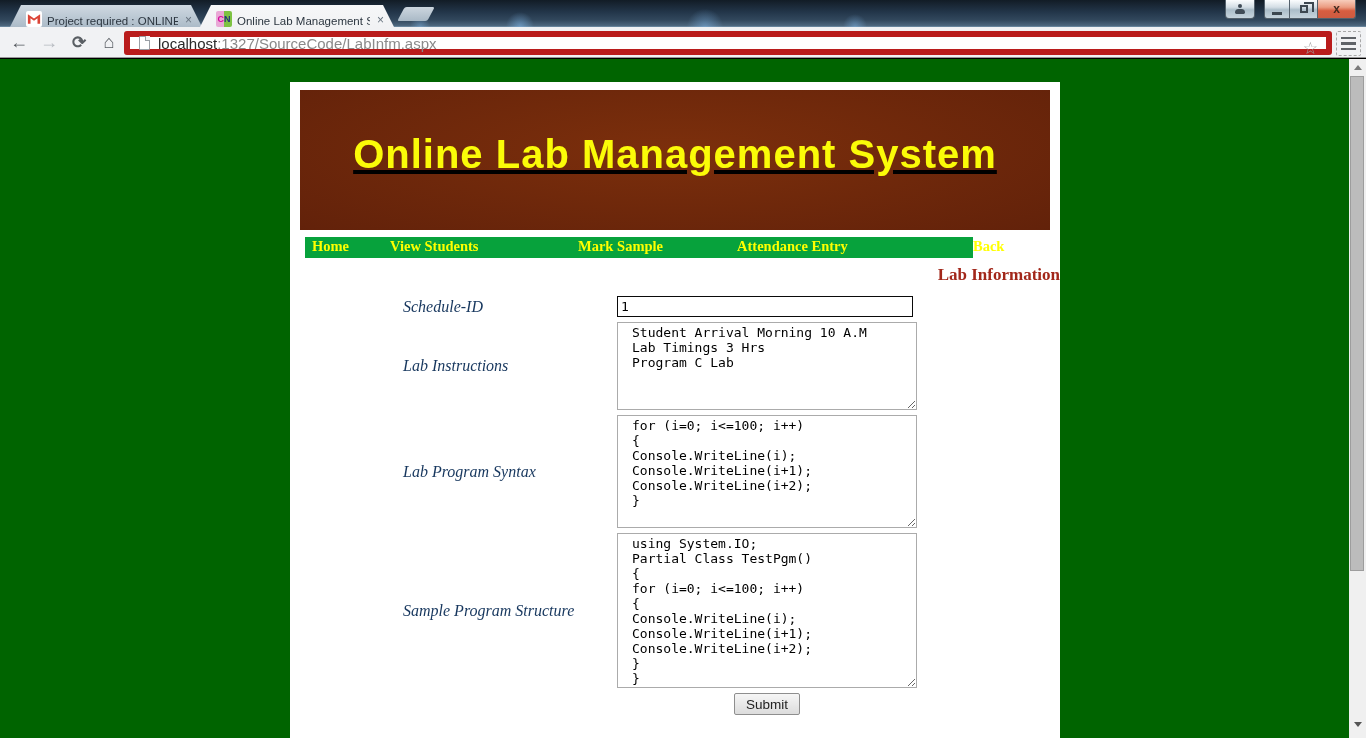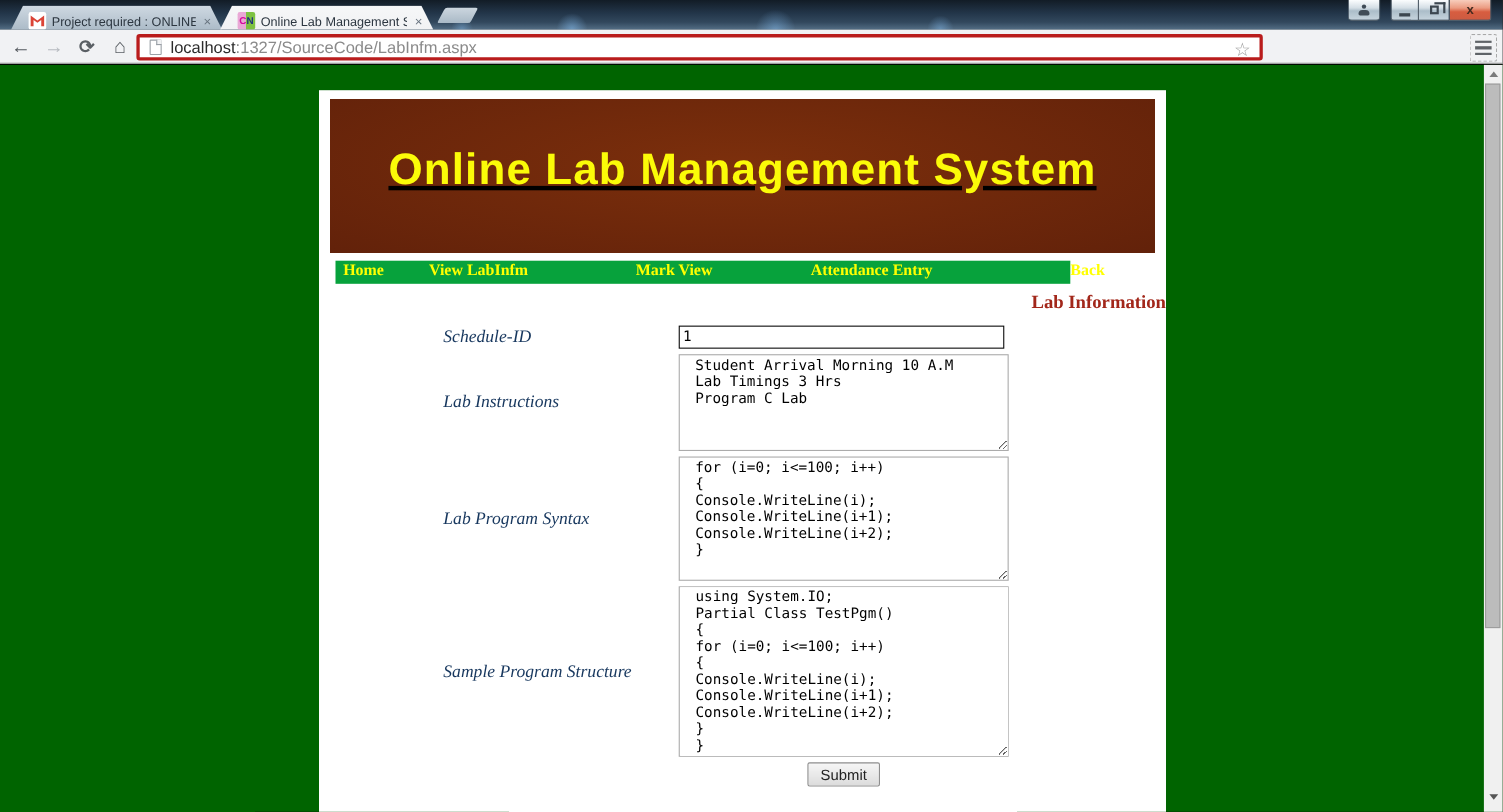--- a/index.html
+++ b/index.html
@@ -49,22 +49,22 @@
   .ic-x { font-size:12px; font-weight:bold; color:#432a1f; line-height:1; }
 
   .toolbar { position:absolute; left:0; top:27px; width:1366px; height:31px; background:#f1f2f4; border-bottom:1px solid #989898; }
   .tbtn { position:absolute; top:3px; width:26px; height:25px; display:flex; align-items:center; justify-content:center;
     border-radius:3px; font-size:18px; color:#5a5f64; }
   .tbtn.back { left:6px; font-weight:bold; color:#555a5f; }
   .tbtn.fwd { left:36px; font-weight:bold; color:#b7bbc0; }
   .tbtn.reload { left:66px; font-size:17px; font-weight:bold; }
   .tbtn.home { left:96px; }
 
-  .addrbar { position:absolute; left:124px; top:4px; width:1024px; height:24px; background:#fff;
-    border:3px solid #b91c1c; border-radius:3px; display:flex; align-items:center; }
+  .addrbar { position:absolute; left:124px; top:4px; width:1208px; height:24px; background:#fff;
+    border:6px solid #b91c1c; border-radius:3px; display:flex; align-items:center; }
   .docicon { position:relative; width:11px; height:14px; border:1px solid #9aa0a6; border-radius:1px; margin:0 8px 0 9px; background:#fff; }
   .docicon::before { content:""; position:absolute; right:-1px; top:-1px; width:4px; height:4px; background:#f1f2f4; border-left:1px solid #9aa0a6; border-bottom:1px solid #9aa0a6; }
   .url { font-size:15px; color:#8a8a8a; white-space:nowrap; }
   .url .host { color:#2b2b2b; }
   .star { position:absolute; right:8px; top:1px; font-size:17px; color:#9e9e9e; }
   .menubtn { position:absolute; right:5px; top:4px; width:25px; height:25px; border:1px dashed #a8a8a8; border-radius:2px;
     display:flex; flex-direction:column; align-items:center; justify-content:center; gap:3px; background:#f1f2f4; }
   .menubtn i { display:block; width:15px; height:2.5px; background:#5f6368; }
 
   
@@ -174,22 +174,22 @@
 
 <div class="viewport">
   <div class="content">
 
     <div class="banner">
       <h1>Online Lab Management System</h1>
     </div>
 
     <div class="nav">
       <a href="#">Home</a>
-      <a href="#">View LabInfm</a>
-      <a href="#">Mark View</a>
+      <a href="#">View Students</a>
+      <a href="#">Mark Sample</a>
       <a href="#">Attendance Entry</a>
       <a href="#">Back</a>
     </div>
 
     <div class="lab-heading">Lab Information</div>
 
     <div class="form">
       <div class="row r1">
         <span class="lbl">Schedule-ID</span>
         <input class="sched-input mono" type="text" value="1" style="">

